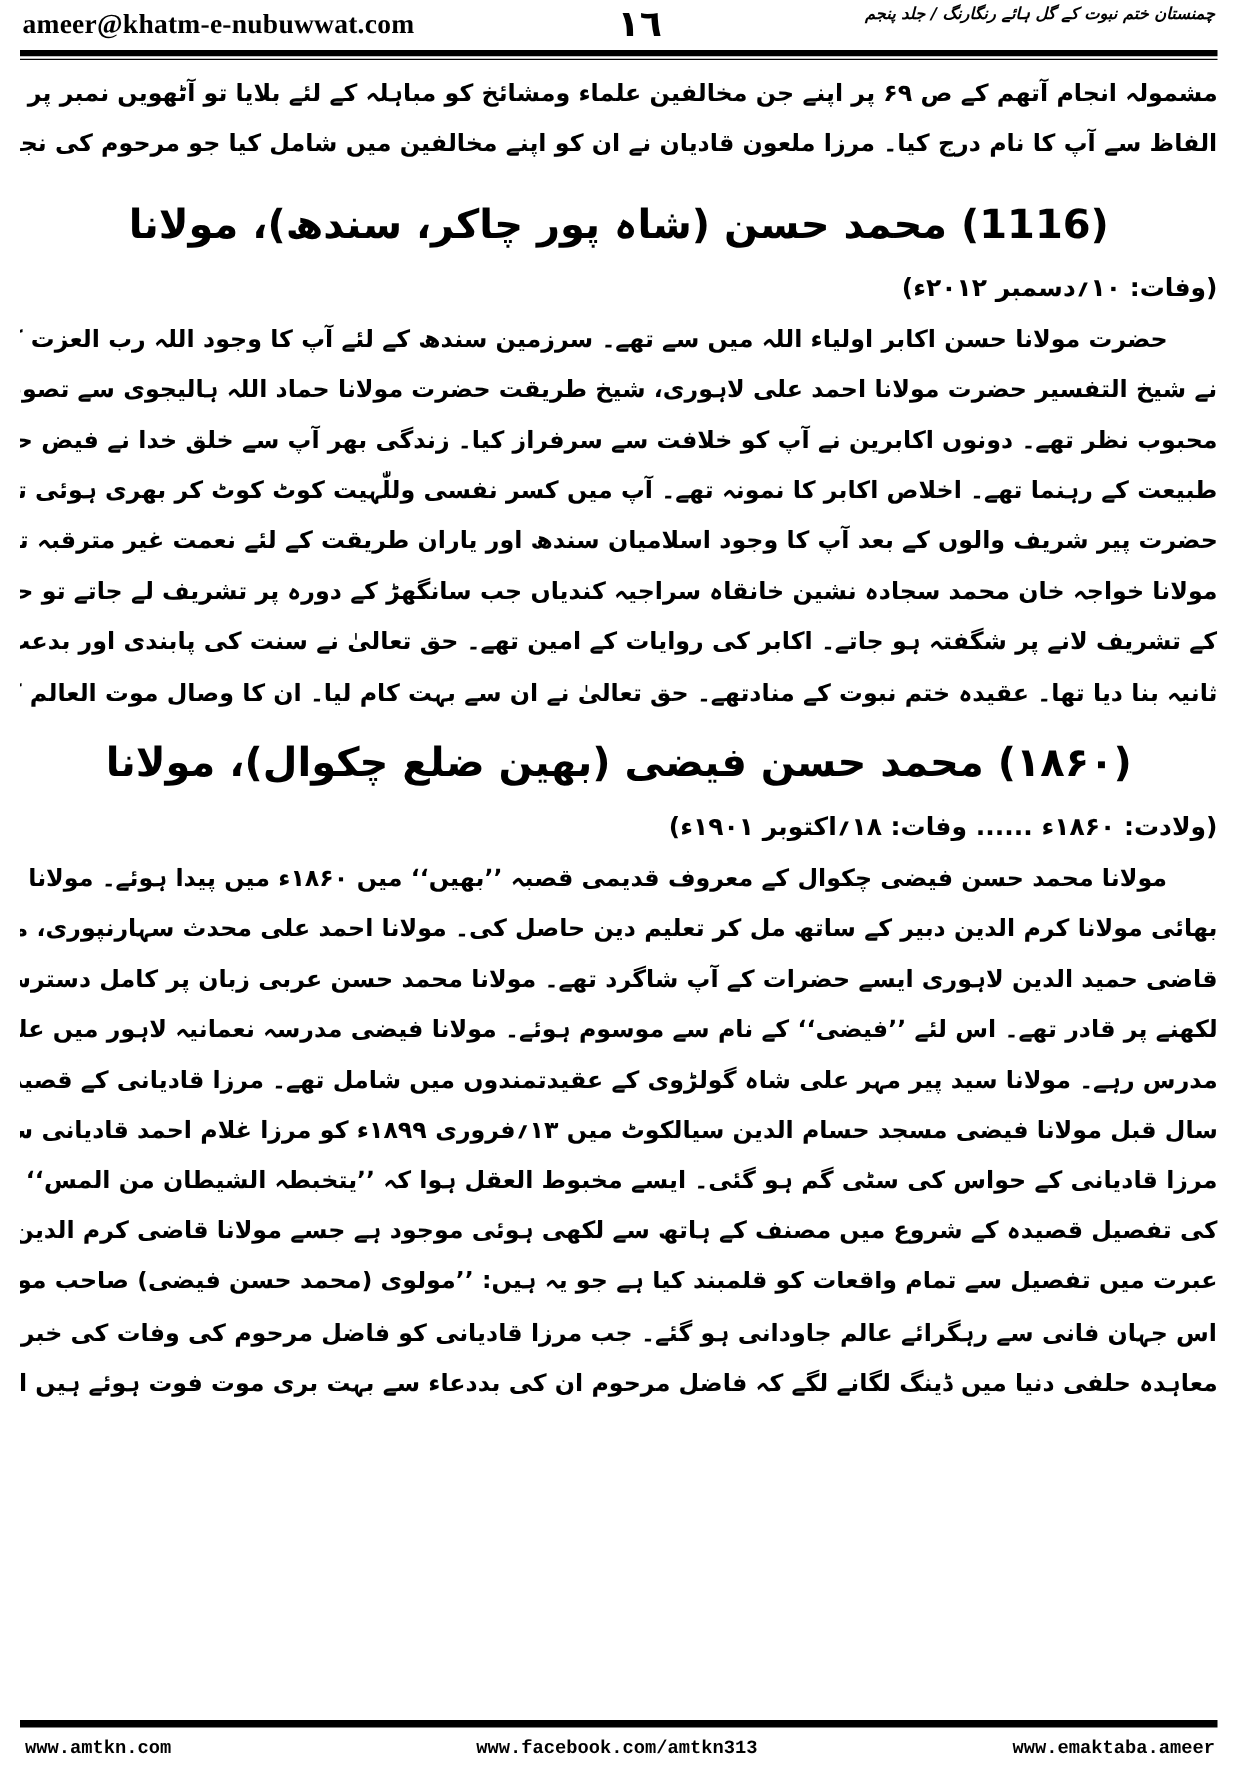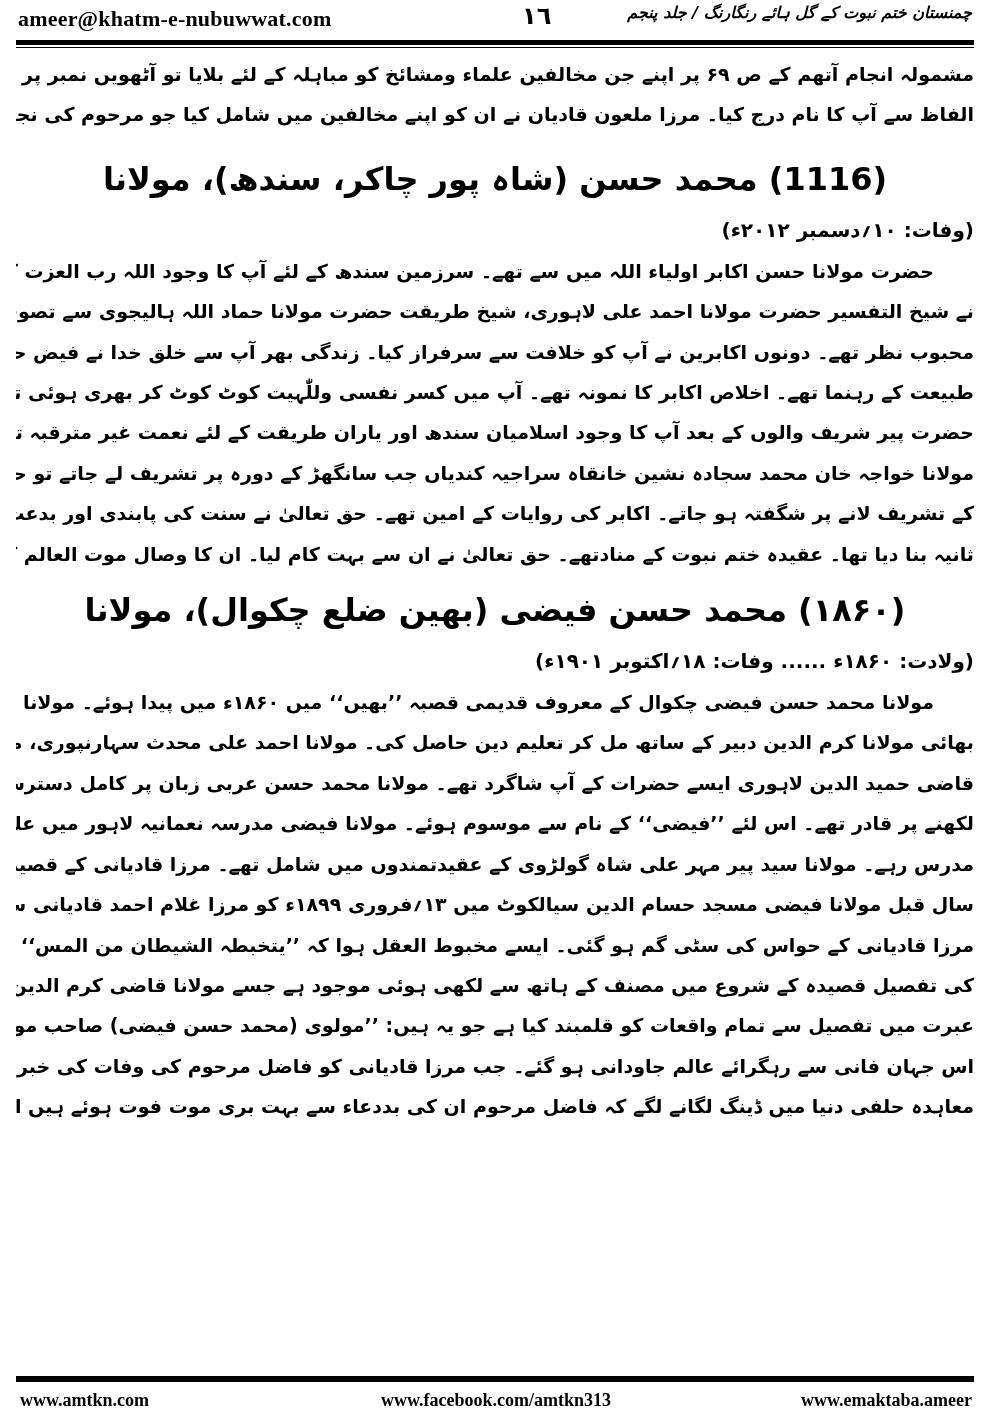--- a/index.html
+++ b/index.html
@@ -1,36 +1,36 @@
 <!DOCTYPE html>
 <html><head>
 <meta charset="utf-8">
 <style>
   html, body { margin: 0; padding: 0; background: #ffffff; }
   body { width: 990px; height: 1420px; overflow: hidden; position: relative; color: #000; }
   .page { position: absolute; left: 0; top: 0; width: 990px; height: 1065px; }
 
   .header { position: absolute; left: 16px; right: 16px; top: 0; height: 34px; }
   .header .email { position: absolute; left: 2px; top: 6px; font-family: "Liberation Serif", serif; font-size: 22px; font-weight: bold; letter-spacing: 0.2px; }
-  .header .pgnum { position: absolute; left: 478px; top: 2px; font-family: "DejaVu Sans", sans-serif; font-size: 24px; font-weight: bold; margin-left: 28px; }
-  .header .booktitle { position: absolute; right: 2px; top: 3px; font-family: "DejaVu Sans", sans-serif; font-size: 16px; font-weight: bold; direction: rtl; font-style: italic; }
+  .header .pgnum { position: absolute; left: 478px; top: 2px; font-family: "DejaVu Sans", sans-serif; font-size: 29px; font-weight: bold; }
+  .header .booktitle { position: absolute; right: 2px; top: 3px; font-family: "DejaVu Sans", sans-serif; font-size: 13px; font-weight: bold; direction: rtl; font-style: italic; }
 
   .rule-thick { position: absolute; left: 16px; right: 16px; height: 5px; background: #000; }
   .rule-thin { position: absolute; left: 16px; right: 16px; height: 1px; background: #000; }
 
   .content { position: absolute; left: 16px; right: 16px; top: 48px; direction: rtl; font-family: "DejaVu Sans", sans-serif; }
   .para { font-size: 19px; line-height: 40.4px; text-align: justify; text-align-last: right; margin: 0; font-weight: bold; }
   .para.indent { text-indent: 40px; }
   .para .line { display: block; white-space: nowrap; overflow: hidden; text-align: justify; text-align-last: justify; }
   .para .line.last { text-align-last: right; }
 
   .heading { text-align: center; font-size: 32px; font-weight: bold; margin: 0; line-height: 60px; }
   .subheading { text-align: right; font-size: 20px; font-weight: bold; margin: 0; line-height: 42px; }
 
-  .footer { position: absolute; left: 16px; right: 16px; top: 1390px; height: 28px; font-family: Liberation Serif, serif; font-weight: bold; font-size: 18px; }
+  .footer { position: absolute; left: 16px; right: 16px; top: 1390px; height: 28px; font-family: Liberation Mono, monospace; font-weight: bold; font-size: 15px; }
   .footer span { position: absolute; top: 0; }
   .footer .f1 { left: 4px; }
   .footer .f2 { left: 365px; }
   .footer .f3 { right: 2px; }
 </style>
 </head>
 <body>
 
 <div class="page">
 

